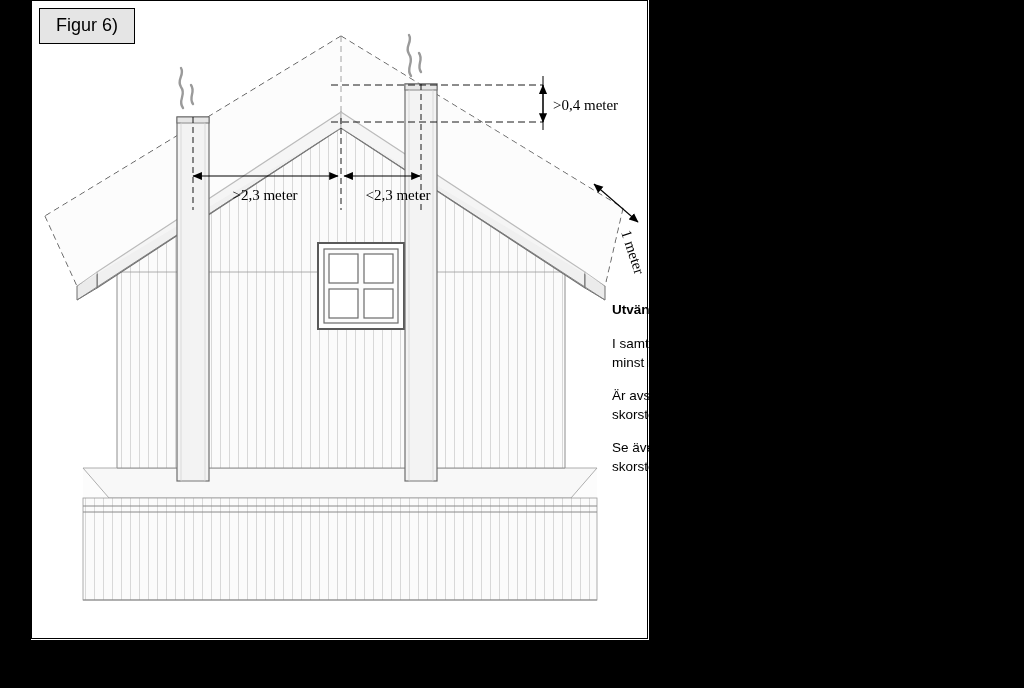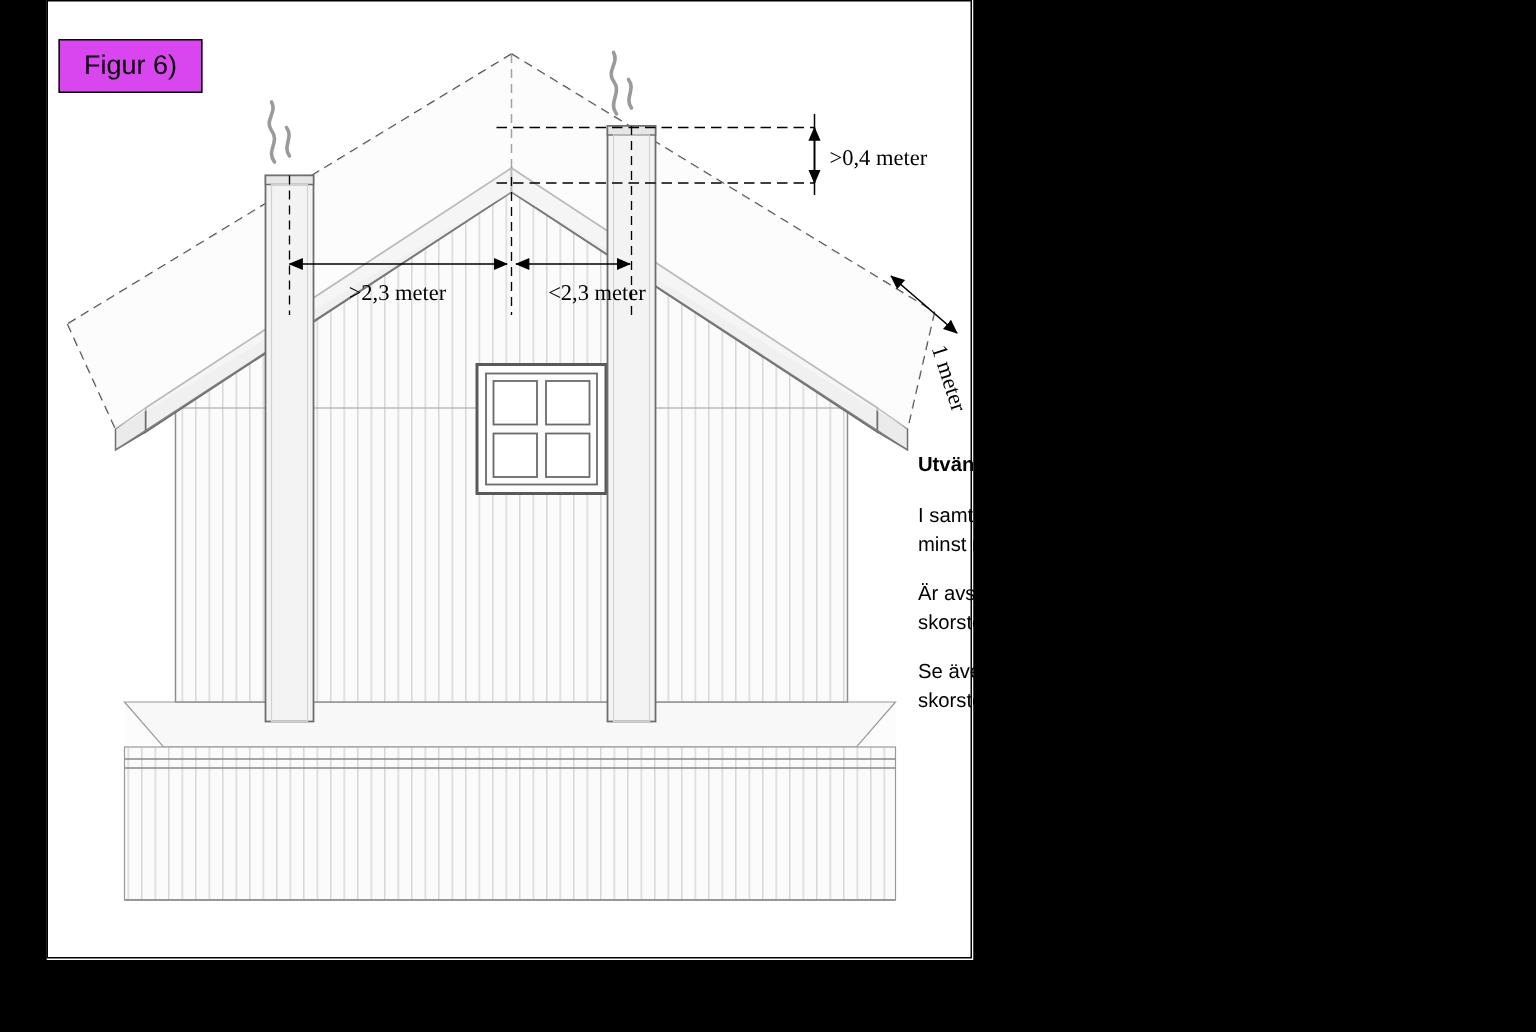--- a/index.html
+++ b/index.html
@@ -33,24 +33,24 @@
     width: 617px;
     height: 639px;
     border: 1px solid #000000;
     box-sizing: border-box;
   }
 
   
   #figure-label {
     position: absolute;
     left: 8px;
-    top: 26px;
+    top: 8px;
     padding: 7px 16px 9px 16px;
     border: 1px solid #000000;
-    background: #d946ef;
+    background: #e5e5e5;
     font-size: 18px;
     color: #000000;
     line-height: 1;
     z-index: 40;
   }
 
   
   #drawing {
     position: absolute;
     left: 0;

